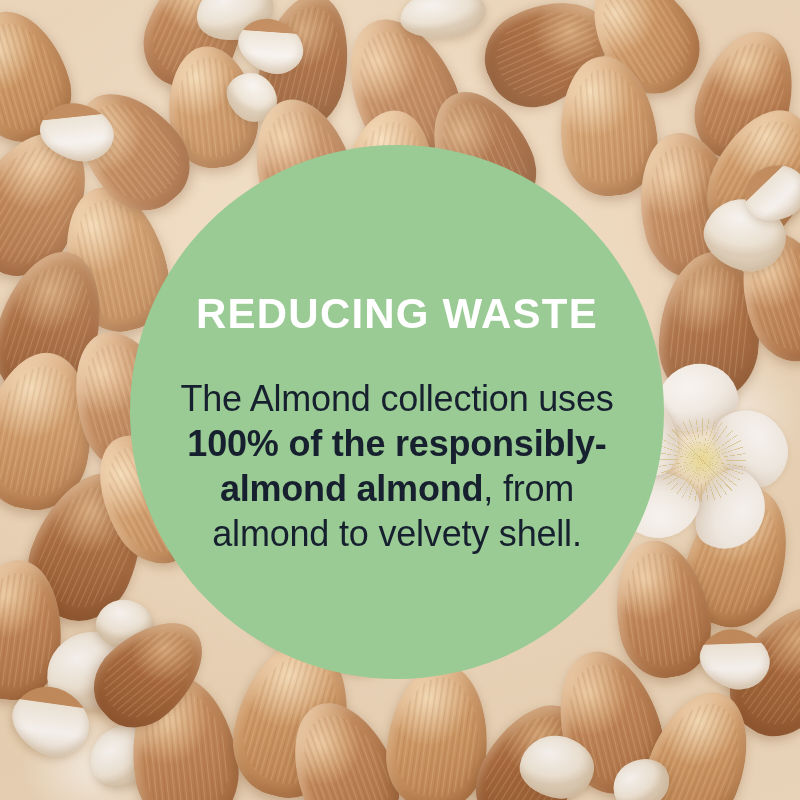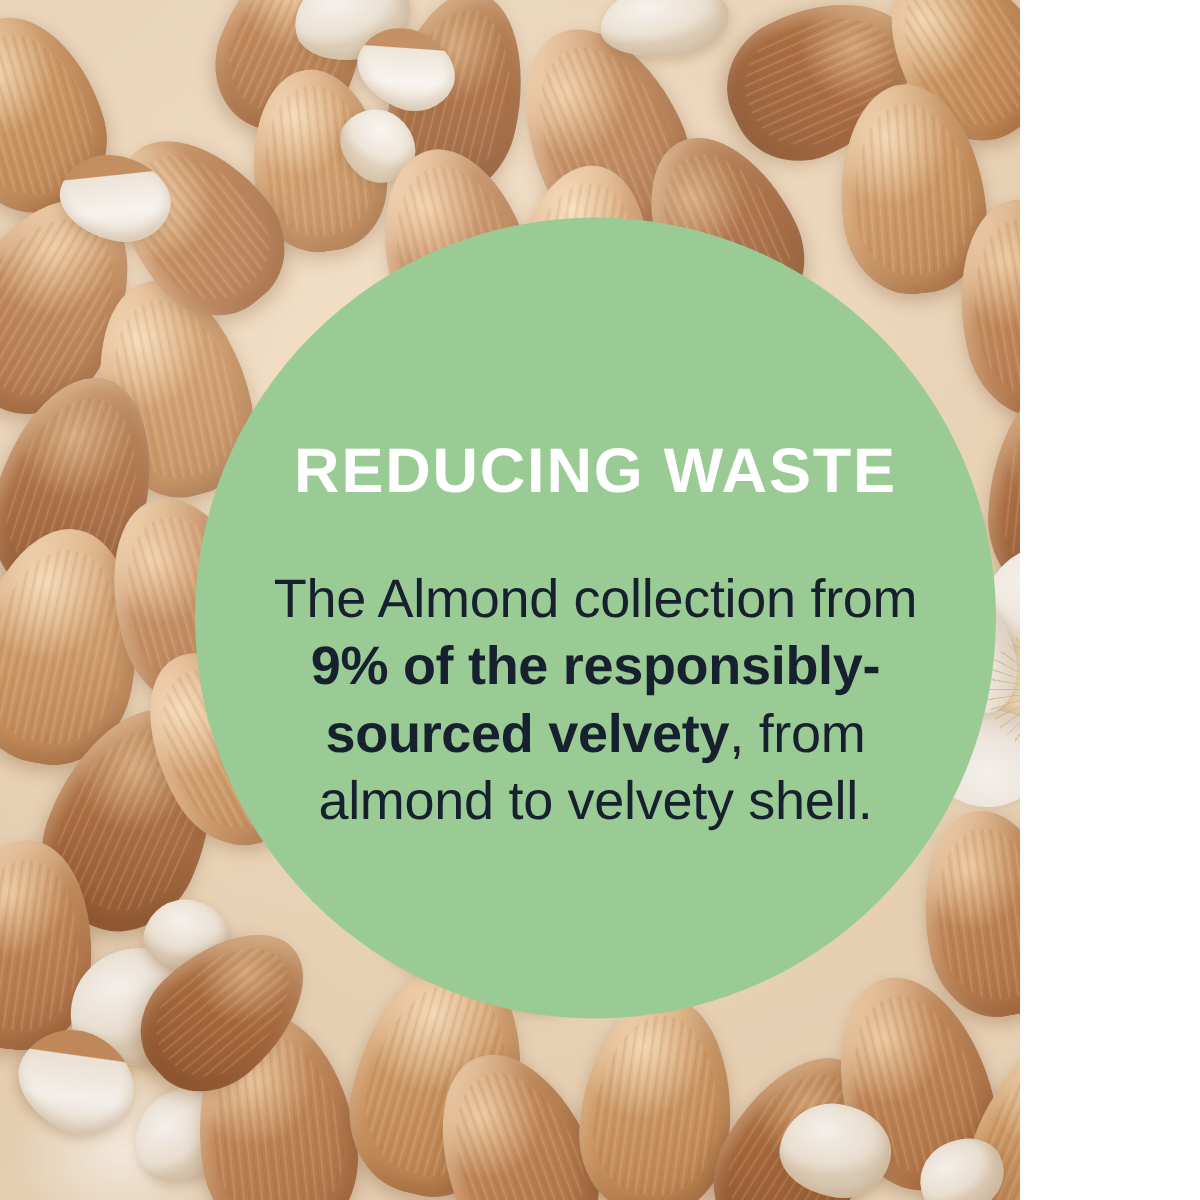--- a/index.html
+++ b/index.html
@@ -6,21 +6,21 @@
     margin: 0;
     padding: 0;
     background: #ffffff;
   }
   body {
     font-family: "Liberation Sans", sans-serif;
   }
 
   #canvas {
     position: relative;
-    width: 680px;
+    width: 800px;
     height: 800px;
     overflow: hidden;
     background: #f1ddc3;
   }
 
   
   .photo {
     position: absolute;
     inset: 0;
     background:
@@ -254,19 +254,19 @@
     <div class="nib" style="left:612px; top:760px; width:58px; height:48px; transform:rotate(-26deg);"></div>
     <div class="nib tan-edge" style="left:700px; top:630px; width:70px; height:58px; transform:rotate(18deg);"></div>
 
     <div class="photo-light"></div>
   </div>
 
   <div class="green-circle">
     <h1 class="headline">REDUCING WASTE</h1>
 
     <p class="body-copy">
-      <span>The Almond collection from</span>
-      <b>9% of the responsibly-</b><b>sourced velvety</b><span>, from almond</span>
+      <span>The Almond collection uses</span>
+      <b>100% of the responsibly-</b><b>almond almond</b><span>, from almond</span>
       <span>to velvety shell.</span>
     </p>
   </div>
 
 </div>
 
 </body></html>

